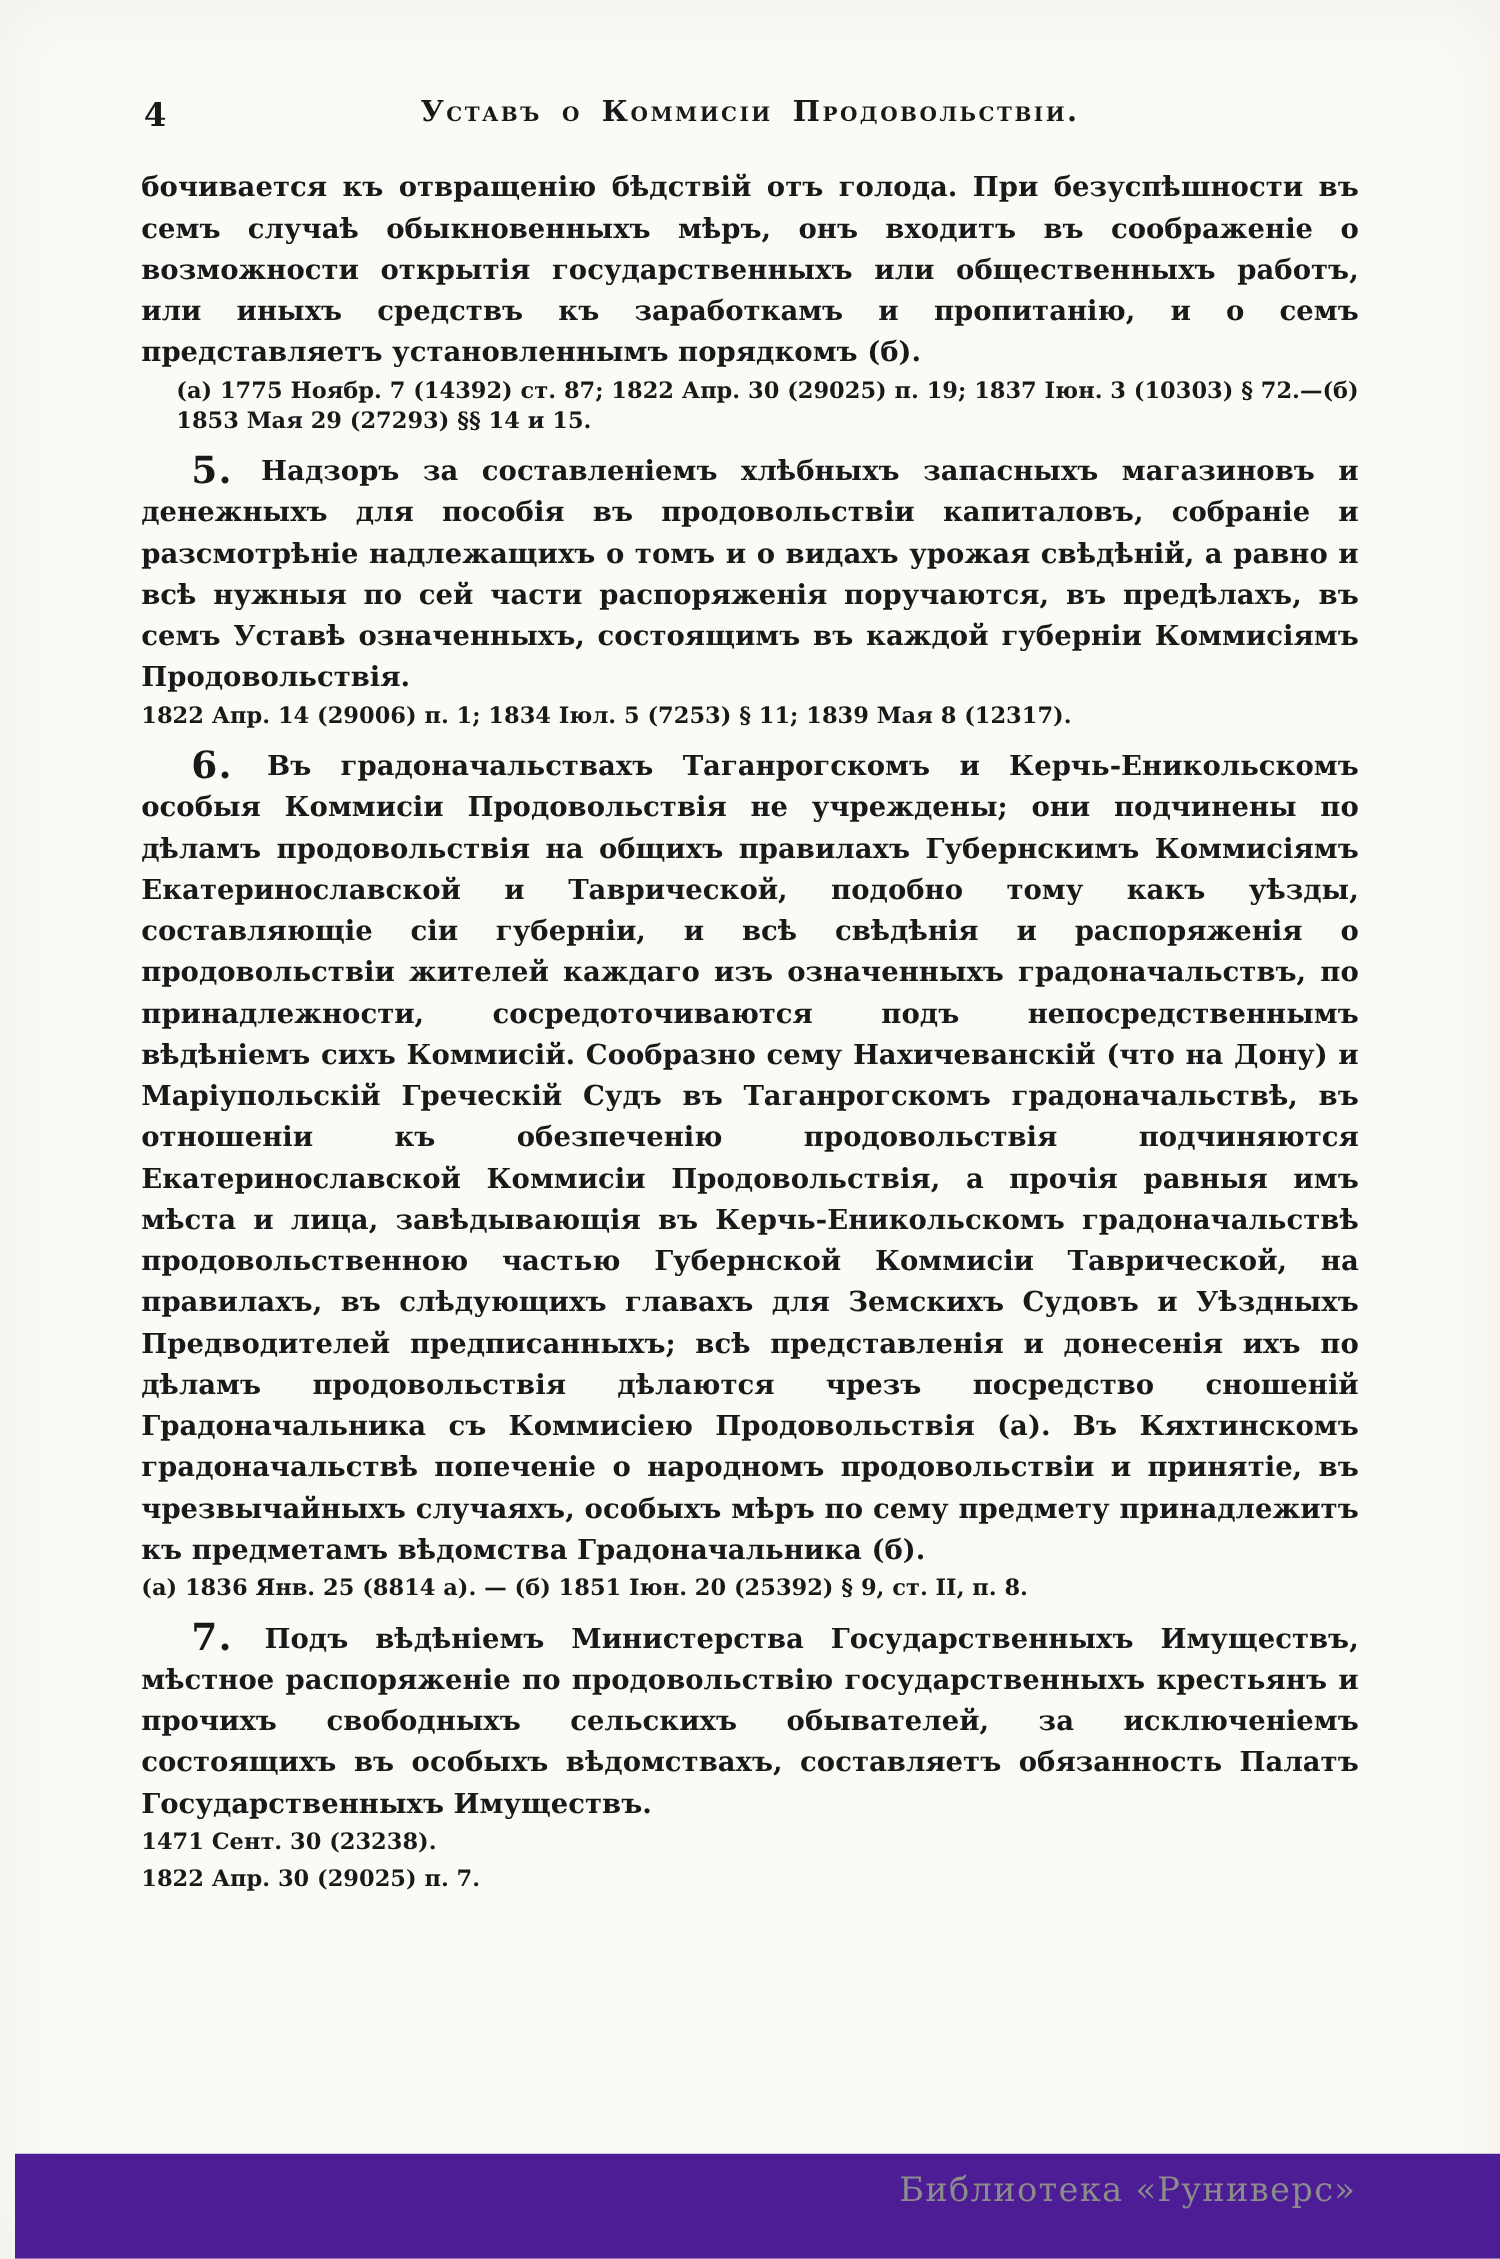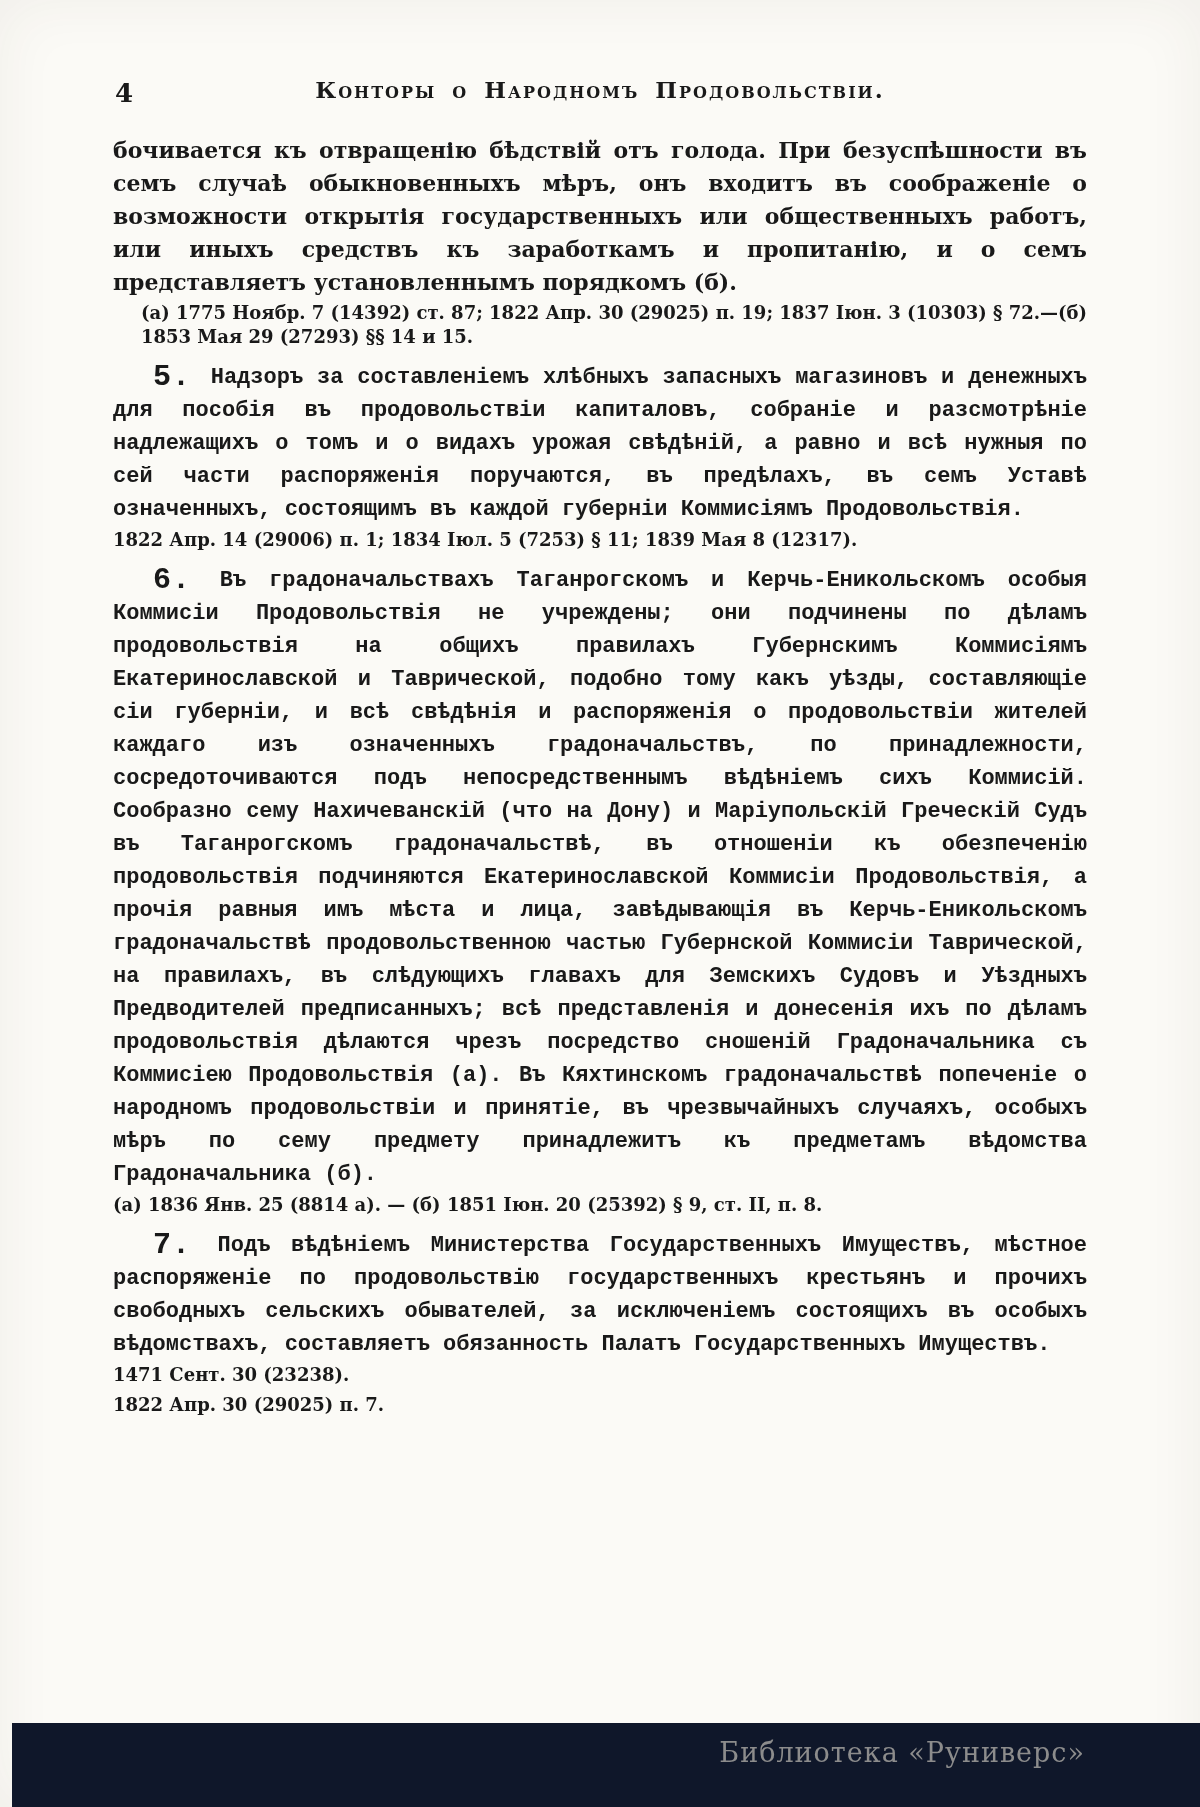--- a/index.html
+++ b/index.html
@@ -36,57 +36,57 @@
     word-spacing:6px;
   }
   .page-body{
     font-size:22px;
     line-height:33px;
     font-weight:bold;
     text-align:justify;
   }
   .page-body p{margin:0;}
   p.continuation{margin:12px 0 0 0;}
-  p.article{margin:12px 0 0 0;text-indent:40px;font-family:Liberation Mono, monospace;}
+  p.article{margin:12px 0 0 0;text-indent:40px;}
   .art-num{
     font-size:30px;
     line-height:1;
     font-weight:bold;
     letter-spacing:1px;
     vertical-align:-2px;
   }
   p.citation{
     font-size:18px;
     line-height:24px;
     font-weight:bold;
     margin:2px 0 6px 0;
   }
   p.citation.left{margin-left:28px;text-align:justify;}
   p.citation.center{text-align:left;}
   .bottom-strip{
     position:absolute;left:12px;right:0;bottom:0;
     height:84px;
-    background:#0f172a;
+    background:#4c1d95;
   }
   .watermark{
     position:absolute;
     right:115px;top:14px;
     font-size:27px;
     color:var(--wm,#8c8c8c);
     font-weight:normal;
     letter-spacing:1px;
   }
 </style>
 </head>
 <body>
 
 <div class="page">
   <div class="page-header">
     <span class="page-num">4</span>
-    <div class="running-title">Конторы о Народномъ Продовольствіи.</div>
+    <div class="running-title">Уставъ о Коммисіи Продовольствіи.</div>
   </div>
 
   <div class="page-body">
       <p class="continuation">бочивается къ отвращенію бѣдствій отъ голода. При безуспѣшности въ семъ случаѣ обыкновенныхъ мѣръ, онъ входитъ въ соображеніе о возможности открытія государственныхъ или общественныхъ работъ, или иныхъ средствъ къ заработкамъ и пропитанію, и о семъ представляетъ установленнымъ порядкомъ (б).</p>
       <p class="citation left">(а) 1775 Ноябр. 7 (14392) ст. 87; 1822 Апр. 30 (29025) п. 19; 1837 Іюн. 3 (10303) § 72.—(б) 1853 Мая 29 (27293) §§ 14 и 15.</p>
       <p class="article"><span class="art-num">5. </span>Надзоръ за составленіемъ хлѣбныхъ запасныхъ магазиновъ и денежныхъ для пособія въ продовольствіи капиталовъ, собраніе и разсмотрѣніе надлежащихъ о томъ и о видахъ урожая свѣдѣній, а равно и всѣ нужныя по сей части распоряженія поручаются, въ предѣлахъ, въ семъ Уставѣ означенныхъ, состоящимъ въ каждой губерніи Коммисіямъ Продовольствія.</p>
       <p class="citation center">1822 Апр. 14 (29006) п. 1; 1834 Іюл. 5 (7253) § 11; 1839 Мая 8 (12317).</p>
       <p class="article"><span class="art-num">6. </span>Въ градоначальствахъ Таганрогскомъ и Керчь-Еникольскомъ особыя Коммисіи Продовольствія не учреждены; они подчинены по дѣламъ продовольствія на общихъ правилахъ Губернскимъ Коммисіямъ Екатеринославской и Таврической, подобно тому какъ уѣзды, составляющіе сіи губерніи, и всѣ свѣдѣнія и распоряженія о продовольствіи жителей каждаго изъ означенныхъ градоначальствъ, по принадлежности, сосредоточиваются подъ непосредственнымъ вѣдѣніемъ сихъ Коммисій. Сообразно сему Нахичеванскій (что на Дону) и Маріупольскій Греческій Судъ въ Таганрогскомъ градоначальствѣ, въ отношеніи къ обезпеченію продовольствія подчиняются Екатеринославской Коммисіи Продовольствія, а прочія равныя имъ мѣста и лица, завѣдывающія въ Керчь-Еникольскомъ градоначальствѣ продовольственною частью Губернской Коммисіи Таврической, на правилахъ, въ слѣдующихъ главахъ для Земскихъ Судовъ и Уѣздныхъ Предводителей предписанныхъ; всѣ представленія и донесенія ихъ по дѣламъ продовольствія дѣлаются чрезъ посредство сношеній Градоначальника съ Коммисіею Продовольствія (а). Въ Кяхтинскомъ градоначальствѣ попеченіе о народномъ продовольствіи и принятіе, въ чрезвычайныхъ случаяхъ, особыхъ мѣръ по сему предмету принадлежитъ къ предметамъ вѣдомства Градоначальника (б).</p>
       <p class="citation center">(а) 1836 Янв. 25 (8814 а). — (б) 1851 Іюн. 20 (25392) § 9, ст. II, п. 8.</p>
       <p class="article"><span class="art-num">7. </span>Подъ вѣдѣніемъ Министерства Государственныхъ Имуществъ, мѣстное распоряженіе по продовольствію государственныхъ крестьянъ и прочихъ свободныхъ сельскихъ обывателей, за исключеніемъ состоящихъ въ особыхъ вѣдомствахъ, составляетъ обязанность Палатъ Государственныхъ Имуществъ.</p>

